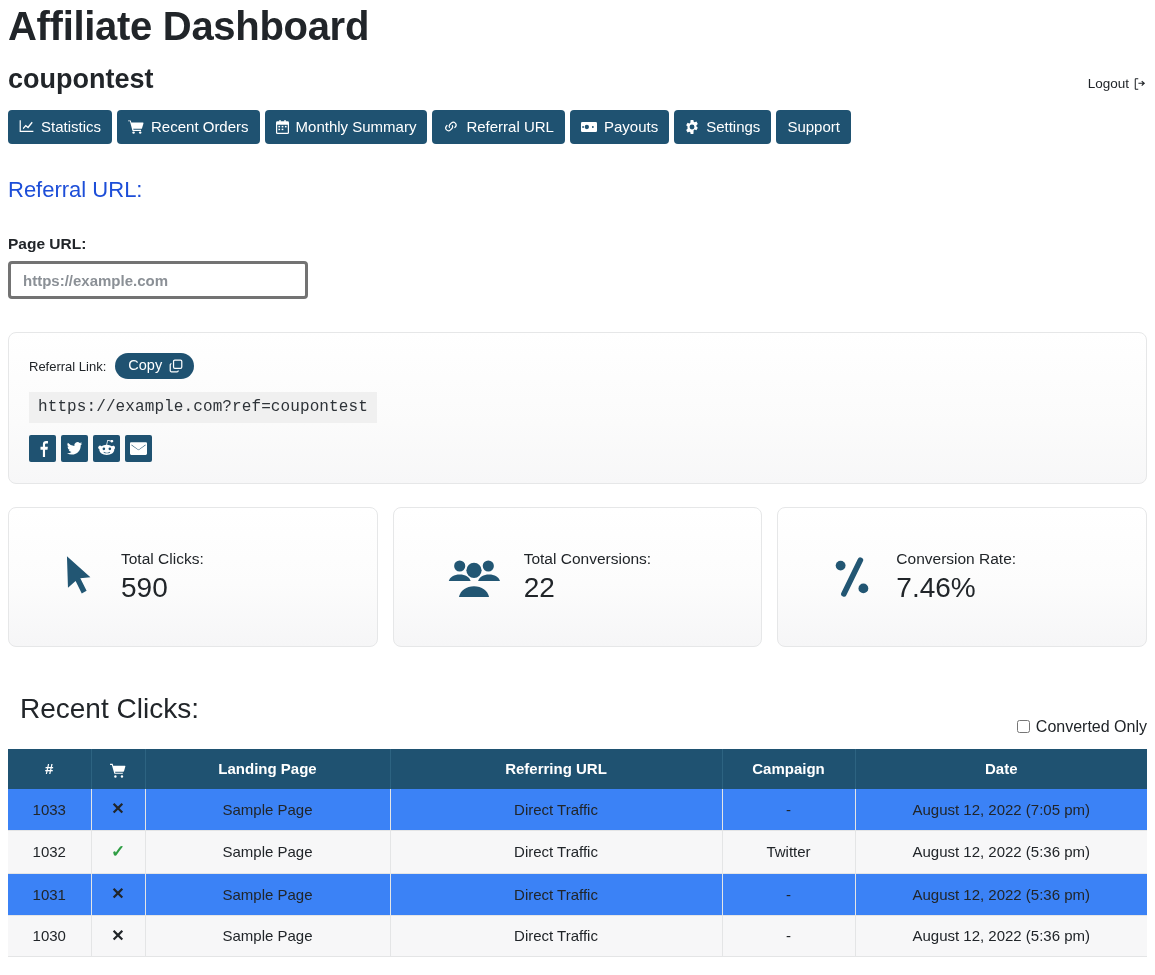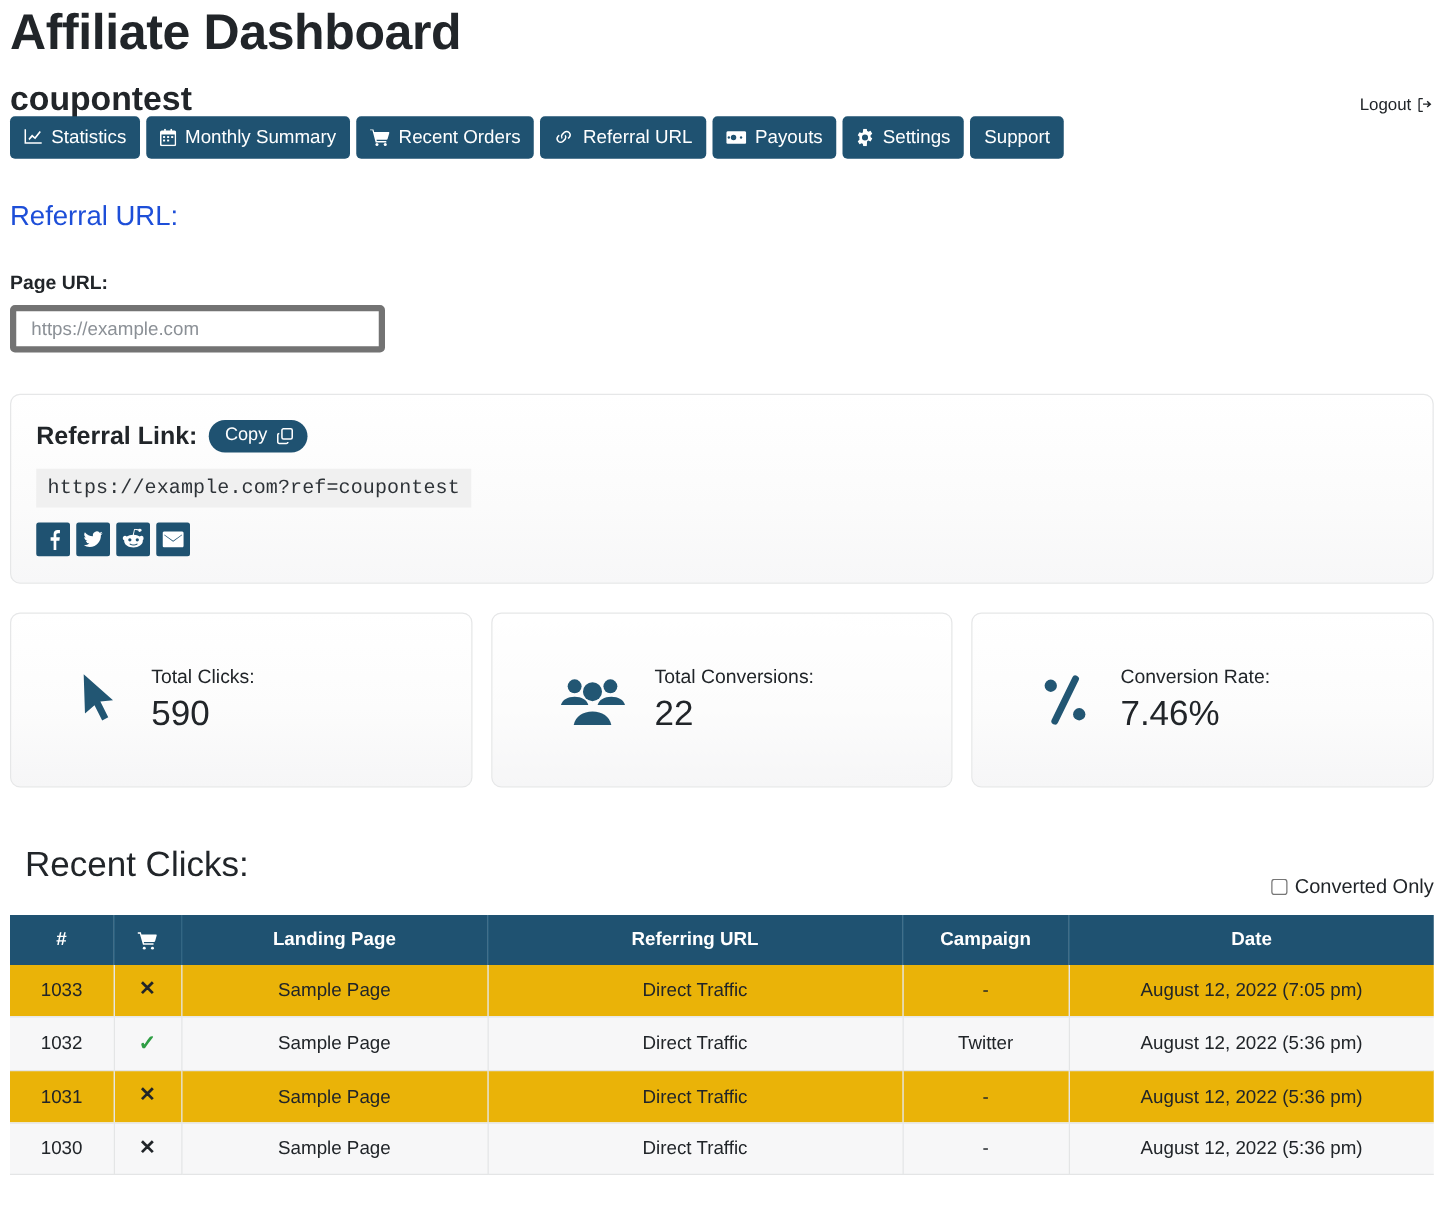--- a/index.html
+++ b/index.html
@@ -43,20 +43,21 @@
     display: inline-flex;
     align-items: center;
     gap: 4px;
     padding-bottom: 2px;
     white-space: nowrap;
   }
   .logout-link svg { display: block; }
 
   
   .navbar {
+    margin-top: 17px;
     display: flex;
     gap: 5px;
     align-items: flex-end;
   }
   .nav-btn {
     background: #1f5271;
     color: #ffffff;
     border: none;
     border-radius: 4px;
     font-size: 15px;
@@ -86,48 +87,49 @@
     font-size: 15.5px;
     font-weight: bold;
     margin: 0;
     padding-top: 32px;
     color: #212529;
   }
   .url-input {
     margin-top: 8px;
     width: 300px;
     height: 38px;
-    border: 5px solid #737373;
+    border: 3px solid #737373;
     border-radius: 4px;
     padding: 6px 12px;
     font-size: 15px;
     font-family: "Liberation Sans", sans-serif;
     color: #212529;
     background: #fff;
     outline: none;
+    font-weight: bold;
   }
   .url-input::placeholder { color: #8b9096; }
 
   
   .ref-card {
     margin-top: 33px;
     border: 1px solid #e6e7e8;
     border-radius: 8px;
     background: linear-gradient(180deg,#ffffff 0%, #fbfbfb 60%, #f7f7f8 100%);
     padding: 20px 20px 22px 20px;
     height: 152px;
   }
   .ref-card-top {
     display: flex;
     align-items: center;
     gap: 9px;
   }
   .ref-card-label {
-    font-size: 20px;
-    font-weight: bold;
+    font-size: 13px;
+    font-weight: normal;
     color: #212529;
   }
   .copy-btn {
     background: #1f5271;
     color: #fff;
     border: none;
     border-radius: 16px;
     font-size: 14.5px;
     font-family: "Liberation Sans", sans-serif;
     padding: 5px 11px 6px 13px;
@@ -235,21 +237,21 @@
   table.clicks thead th:last-child { border-right: none; }
   table.clicks thead th svg { display: inline-block; vertical-align: middle; }
 
   table.clicks tbody td {
     text-align: center;
     padding: 10px 6px;
     border-right: 1px solid #e4e5e6;
     border-bottom: 1px solid #e4e5e6;
     color: #212529;
     line-height: 1.3;
-    background: #eab308;
+    background: #3b82f6;
   }
   table.clicks tbody tr:nth-child(even) td { background: #f7f7f8; }
   table.clicks tbody td:last-child { border-right: none; margin-left: 29px; }
   .mark-x { color: #212529; font-size: 16px; font-weight: bold; }
   .mark-check { color: #2f9e44; font-size: 17px; font-weight: bold; }
 
   col.c-id   { width: 83px; }
   col.c-conv { width: 54px; }
   col.c-land { width: 245px; }
   col.c-ref  { width: 332px; }
@@ -282,41 +284,41 @@
         <svg width="15" height="13" viewBox="0 0 16 14" fill="#fff">
             <path d="M0.6 0.4h1.3v11.2h13.5v1.3H0.6z"></path>
             <path d="M4 8.6l3.1-3.6 2.4 2L13.6 2l1.1.9-4.9 6.2-2.5-2.1L4.7 10z"></path>
           </svg>
       </span>
       <span>Statistics</span>
     </button>
 
     <button class="nav-btn">
       <span>
+        <svg width="16" height="14" viewBox="0 0 17 15" fill="#fff">
+            <path d="M0 0.6h2.9l.55 2.1h12.3c.5 0 .85.45.72.92l-1.5 5.2a.9.9 0 0 1-.87.64H5.5l.3 1.1h8.1v1.3H4.8l-.3-1.1-2.5-9.5H0V.6z"></path>
+            <circle cx="5.9" cy="13.5" r="1.3"></circle>
+            <circle cx="13" cy="13.5" r="1.3"></circle>
+          </svg>
+      </span>
+      <span>Recent Orders</span>
+    </button>
+
+    <button class="nav-btn">
+      <span>
         <svg width="13" height="14" viewBox="0 0 14 15" fill="#fff">
             <path d="M3.6 0v1.4H1.6A1.6 1.6 0 0 0 0 3v10.3A1.6 1.6 0 0 0 1.6 15h10.8A1.6 1.6 0 0 0 14 13.3V3a1.6 1.6 0 0 0-1.6-1.6h-2V0H9v1.4H5V0H3.6zM1.3 5h11.4v8.3c0 .2-.1.4-.3.4H1.6c-.2 0-.3-.2-.3-.4V5z"></path>
             <rect x="2.6" y="6.3" width="1.8" height="1.6"></rect>
             <rect x="6.1" y="6.3" width="1.8" height="1.6"></rect>
             <rect x="9.6" y="6.3" width="1.8" height="1.6"></rect>
             <rect x="2.6" y="9.3" width="1.8" height="1.6"></rect>
             <rect x="6.1" y="9.3" width="1.8" height="1.6"></rect>
           </svg>
       </span>
       <span>Monthly Summary</span>
-    </button>
-
-    <button class="nav-btn">
-      <span>
-        <svg width="16" height="14" viewBox="0 0 17 15" fill="#fff">
-            <path d="M0 0.6h2.9l.55 2.1h12.3c.5 0 .85.45.72.92l-1.5 5.2a.9.9 0 0 1-.87.64H5.5l.3 1.1h8.1v1.3H4.8l-.3-1.1-2.5-9.5H0V.6z"></path>
-            <circle cx="5.9" cy="13.5" r="1.3"></circle>
-            <circle cx="13" cy="13.5" r="1.3"></circle>
-          </svg>
-      </span>
-      <span>Recent Orders</span>
     </button>
 
     <button class="nav-btn">
       <span>
         <svg width="16" height="13" viewBox="0 0 17 14" fill="#fff">
             <path d="M6.6 8.9a3.6 3.6 0 0 1 0-4.3l2-2a3.7 3.7 0 0 1 5.2 5.2l-1.1 1.1-.95-.95 1.1-1.1a2.35 2.35 0 0 0-3.3-3.3l-2 2a2.25 2.25 0 0 0 0 2.5l-1 .85z"></path>
             <path d="M10.2 5.1a3.6 3.6 0 0 1 0 4.3l-2 2a3.7 3.7 0 0 1-5.2-5.2L4.1 5.1l.95.95-1.1 1.1a2.35 2.35 0 0 0 3.3 3.3l2-2a2.25 2.25 0 0 0 0-2.5l1-.85z"></path>
           </svg>
       </span>
       <span>Referral URL</span>

